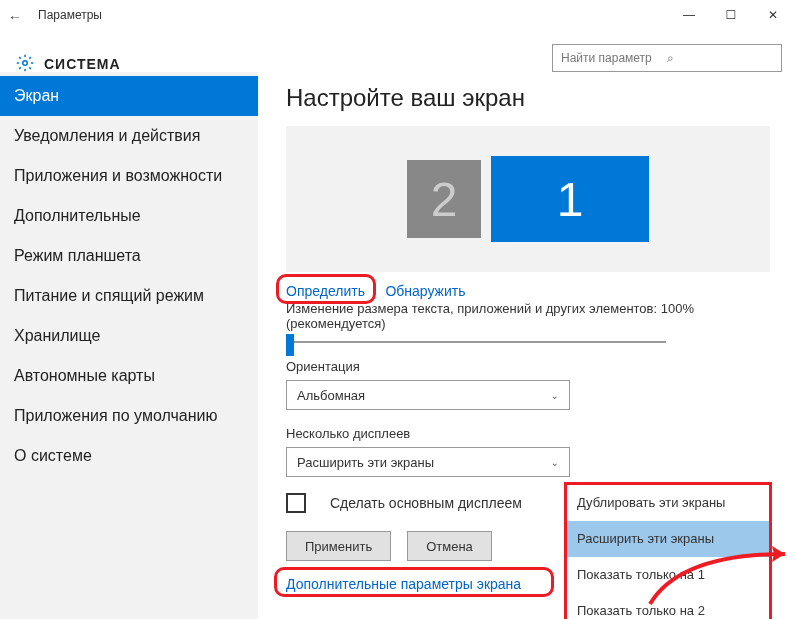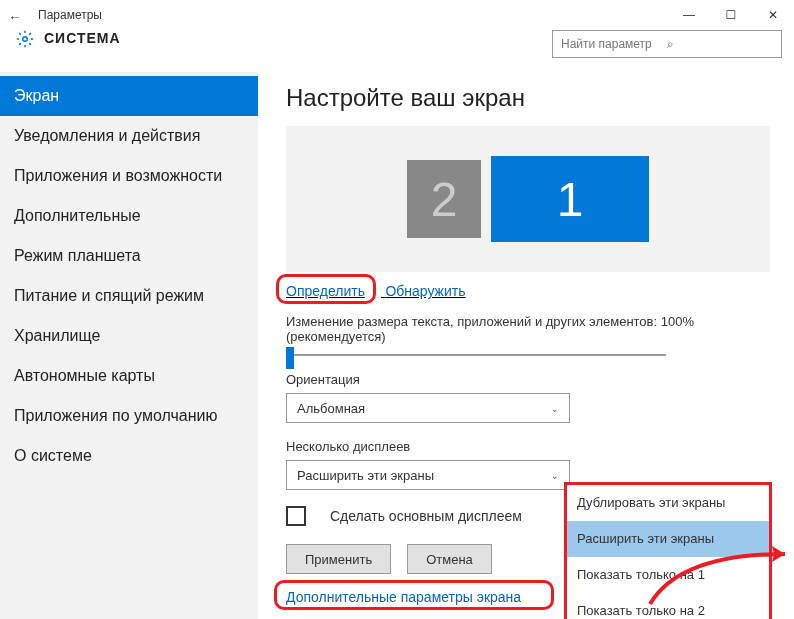--- a/index.html
+++ b/index.html
@@ -4,41 +4,41 @@
 <style>
 * { box-sizing: border-box; margin: 0; padding: 0; font-family: "Segoe UI", Tahoma, sans-serif; }
 body { width: 794px; height: 619px; background: #fff; overflow: hidden; position: relative; }
 
 .titlebar { height: 30px; background: #fff; display: flex; align-items: center; padding-left: 8px; }
 .titlebar .back { width: 24px; font-size: 14px; color: #444; }
 .titlebar .title { font-size: 12px; color: #333; margin-left: 6px; }
 .titlebar .win-controls { margin-left: auto; display: flex; }
 .titlebar .win-controls span { width: 42px; text-align: center; font-size: 12px; color: #333; line-height: 30px; }
 
-.header { height: 42px; display: flex; align-items: flex-start; padding: 0 12px 0 16px; }
+.header { height: 42px; display: flex; align-items: flex-end; padding: 0 12px 0 16px; }
 .header .gear { width: 18px; height: 18px; margin-right: 10px; }
 .header .htitle { font-size: 14px; font-weight: 600; letter-spacing: 1px; color: #222; }
 .header .search { margin-left: auto; width: 230px; height: 28px; border: 1px solid #999; display: flex; align-items: center; padding: 0 8px; }
 .header .search span { font-size: 12px; color: #777; flex: 1; }
 .header .search .sicon { width: 12px; color: #777; font-size: 12px; }
 
 .main { display: flex; height: calc(619px - 72px); }
 .sidebar { width: 258px; background: #f2f2f2; padding-top: 4px; }
 .sidebar .item { padding: 11px 14px; font-size: 16px; color: #222; cursor: pointer; }
 .sidebar .item.active { background: #0078d7; color: #fff; }
 
 .content { flex: 1; padding: 12px 24px 0 28px; position: relative; overflow: hidden; }
 .content h1 { font-size: 24px; font-weight: 400; color: #222; margin-bottom: 14px; }
 
 .displays { background: #f2f2f2; height: 146px; display: flex; align-items: center; justify-content: center; gap: 10px; margin-bottom: 10px; }
 .disp { display: flex; align-items: center; justify-content: center; font-size: 48px; font-weight: 300; }
 .disp2 { width: 74px; height: 78px; background: #888; color: #ccc; }
 .disp1 { width: 158px; height: 86px; background: #0078d7; color: #fff; }
 
-.links { margin-bottom: 14px; text-decoration: underline; }
+.links { margin-bottom: 1px; }
 .links a { color: #0066cc; font-size: 14px; text-decoration: none; margin-right: 16px; }
 
 .highlight-oval { position: absolute; border: 3px solid #ed1c24; border-radius: 10px; pointer-events: none; }
 
 .label { font-size: 13px; color: #333; margin-bottom: 6px; }
 
 .slider-wrap { margin-bottom: 12px; }
 .slider-track { width: 380px; height: 2px; background: #999; position: relative; margin-top: 10px; }
 .slider-thumb { position: absolute; left: 0; top: -7px; width: 8px; height: 22px; background: #0078d7; }
 

